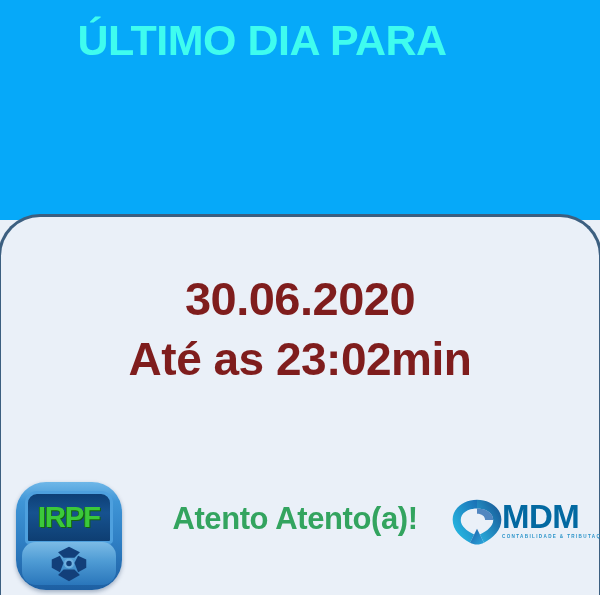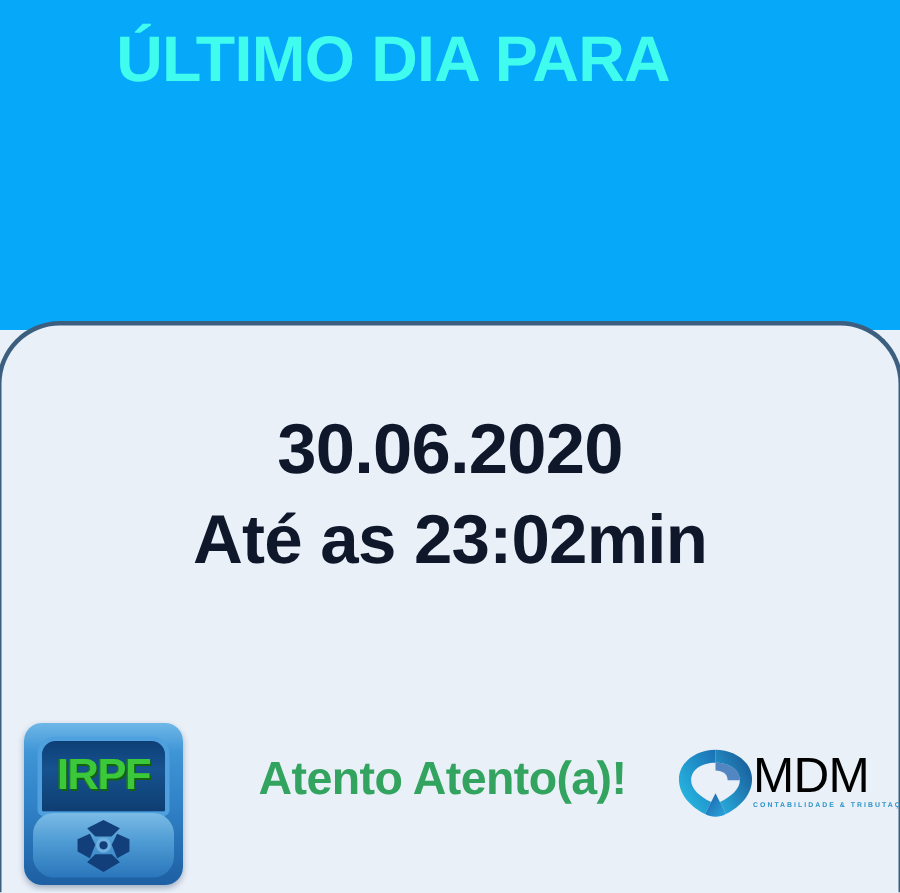--- a/index.html
+++ b/index.html
@@ -77,21 +77,21 @@
   }
 
   
   .date-block {
     position: absolute;
     left: 0;
     top: 272px;
     width: 600px;
     text-align: center;
     z-index: 4;
-    color: #0f172a;
+    color: #7f1d1d;
     font-weight: bold;
   }
   .date-main {
     display: block;
     font-size: 47px;
     line-height: 54px;
     letter-spacing: -0.5px;
   }
   .date-sub {
     display: block;
@@ -111,21 +111,21 @@
     z-index: 5;
   }
 
   
   .irpf-icon {
     position: absolute;
     left: 16px;
     top: 4px;
     width: 106px;
     height: 108px;
-    border-radius: 12px;
+    border-radius: 30px;
     background: linear-gradient(180deg, #6fb7e8 0%, #3f95d6 18%, #2f7fc4 55%, #1d5fa2 100%);
     box-shadow: 0 2px 4px rgba(20,50,90,0.35);
     overflow: hidden;
   }
   .irpf-top {
     position: absolute;
     left: 9px;
     top: 9px;
     right: 9px;
     height: 53px;
@@ -190,25 +190,25 @@
     height: 58px;
   }
   .mdm-wordmark {
     position: absolute;
     left: 54px;
     top: 8px;
     width: 92px;
   }
   .mdm-name {
     display: block;
-    font-weight: normal;
+    font-weight: bold;
     font-size: 33px;
     line-height: 34px;
     letter-spacing: -0.5px;
-    color: #000000;
+    color: #0369a1;
   }
   .mdm-tag {
     display: block;
     font-size: 4.6px;
     line-height: 6px;
     letter-spacing: 1.35px;
     color: #2a93c9;
     font-weight: bold;
     white-space: nowrap;
   }

